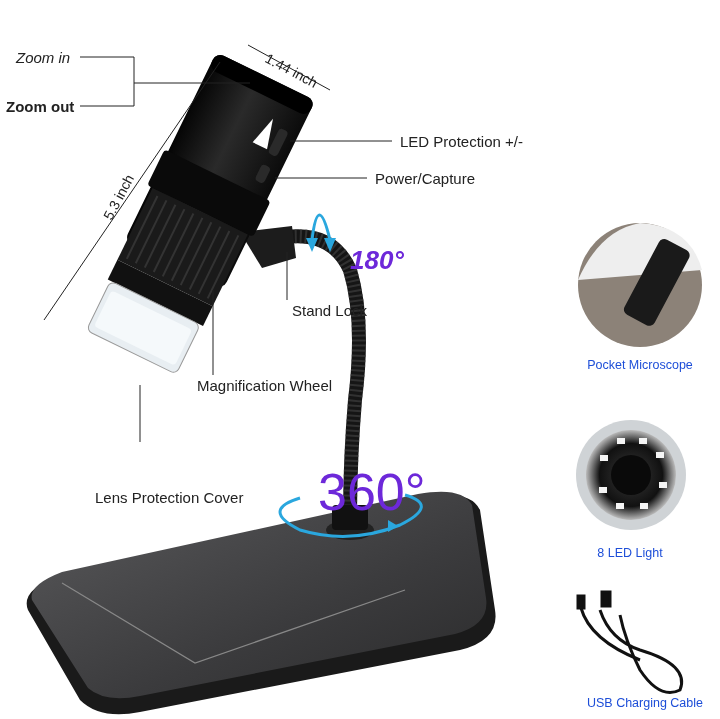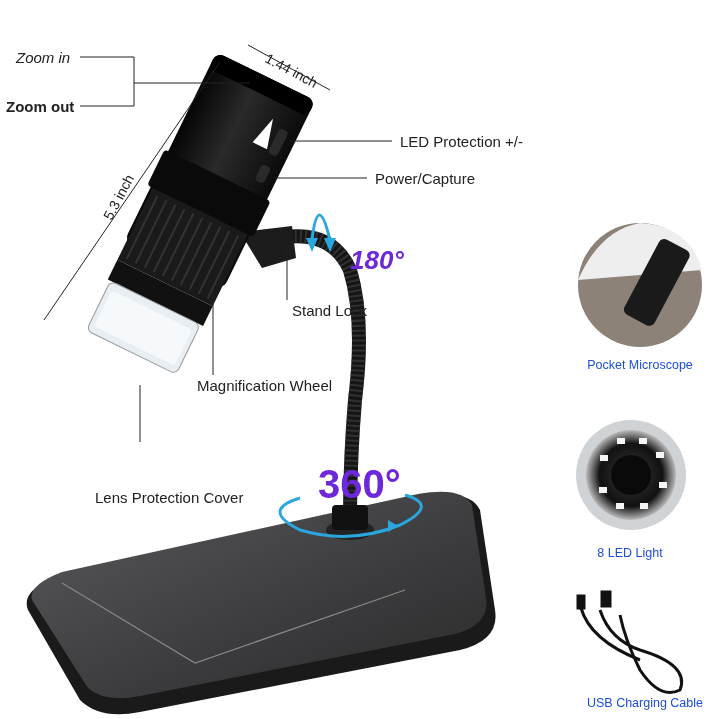--- a/index.html
+++ b/index.html
@@ -117,17 +117,17 @@
 <div class="lbl" style="left:6px;top:98px;font-weight:bold;">Zoom out</div>
 <div class="lbl" style="left:270px;top:50px;font-size:14px;transform:rotate(28deg);transform-origin:left top;">1.44 inch</div>
 <div class="lbl" style="left:100px;top:215px;font-size:14px;transform:rotate(-62deg);transform-origin:left top;">5.3 inch</div>
 <div class="lbl" style="left:400px;top:133px;">LED Protection +/-</div>
 <div class="lbl" style="left:375px;top:170px;">Power/Capture</div>
 <div class="lbl" style="left:248px;top:302px;margin-left:44px;">Stand Lock</div>
 <div class="lbl" style="left:168px;top:377px;margin-left:29px;">Magnification Wheel</div>
 <div class="lbl" style="left:95px;top:445px;margin-top:44px;">Lens Protection Cover</div>
 
 <div class="blue" style="left:350px;top:245px;font-size:26px;">180°</div>
-<div class="blue" style="left:318px;top:462px;font-size:40px;font-style:normal;font-weight:bold;">360°</div>
+<div class="blue" style="left:318px;top:462px;font-size:52px;font-style:normal;font-weight:normal;">360°</div>
 
 <div class="cap" style="left:570px;top:358px;width:140px;">Pocket Microscope</div>
 <div class="cap" style="left:570px;top:546px;width:120px;">8 LED Light</div>
 <div class="cap" style="left:570px;top:696px;width:150px;">USB Charging Cable</div>
 
 </body></html>

